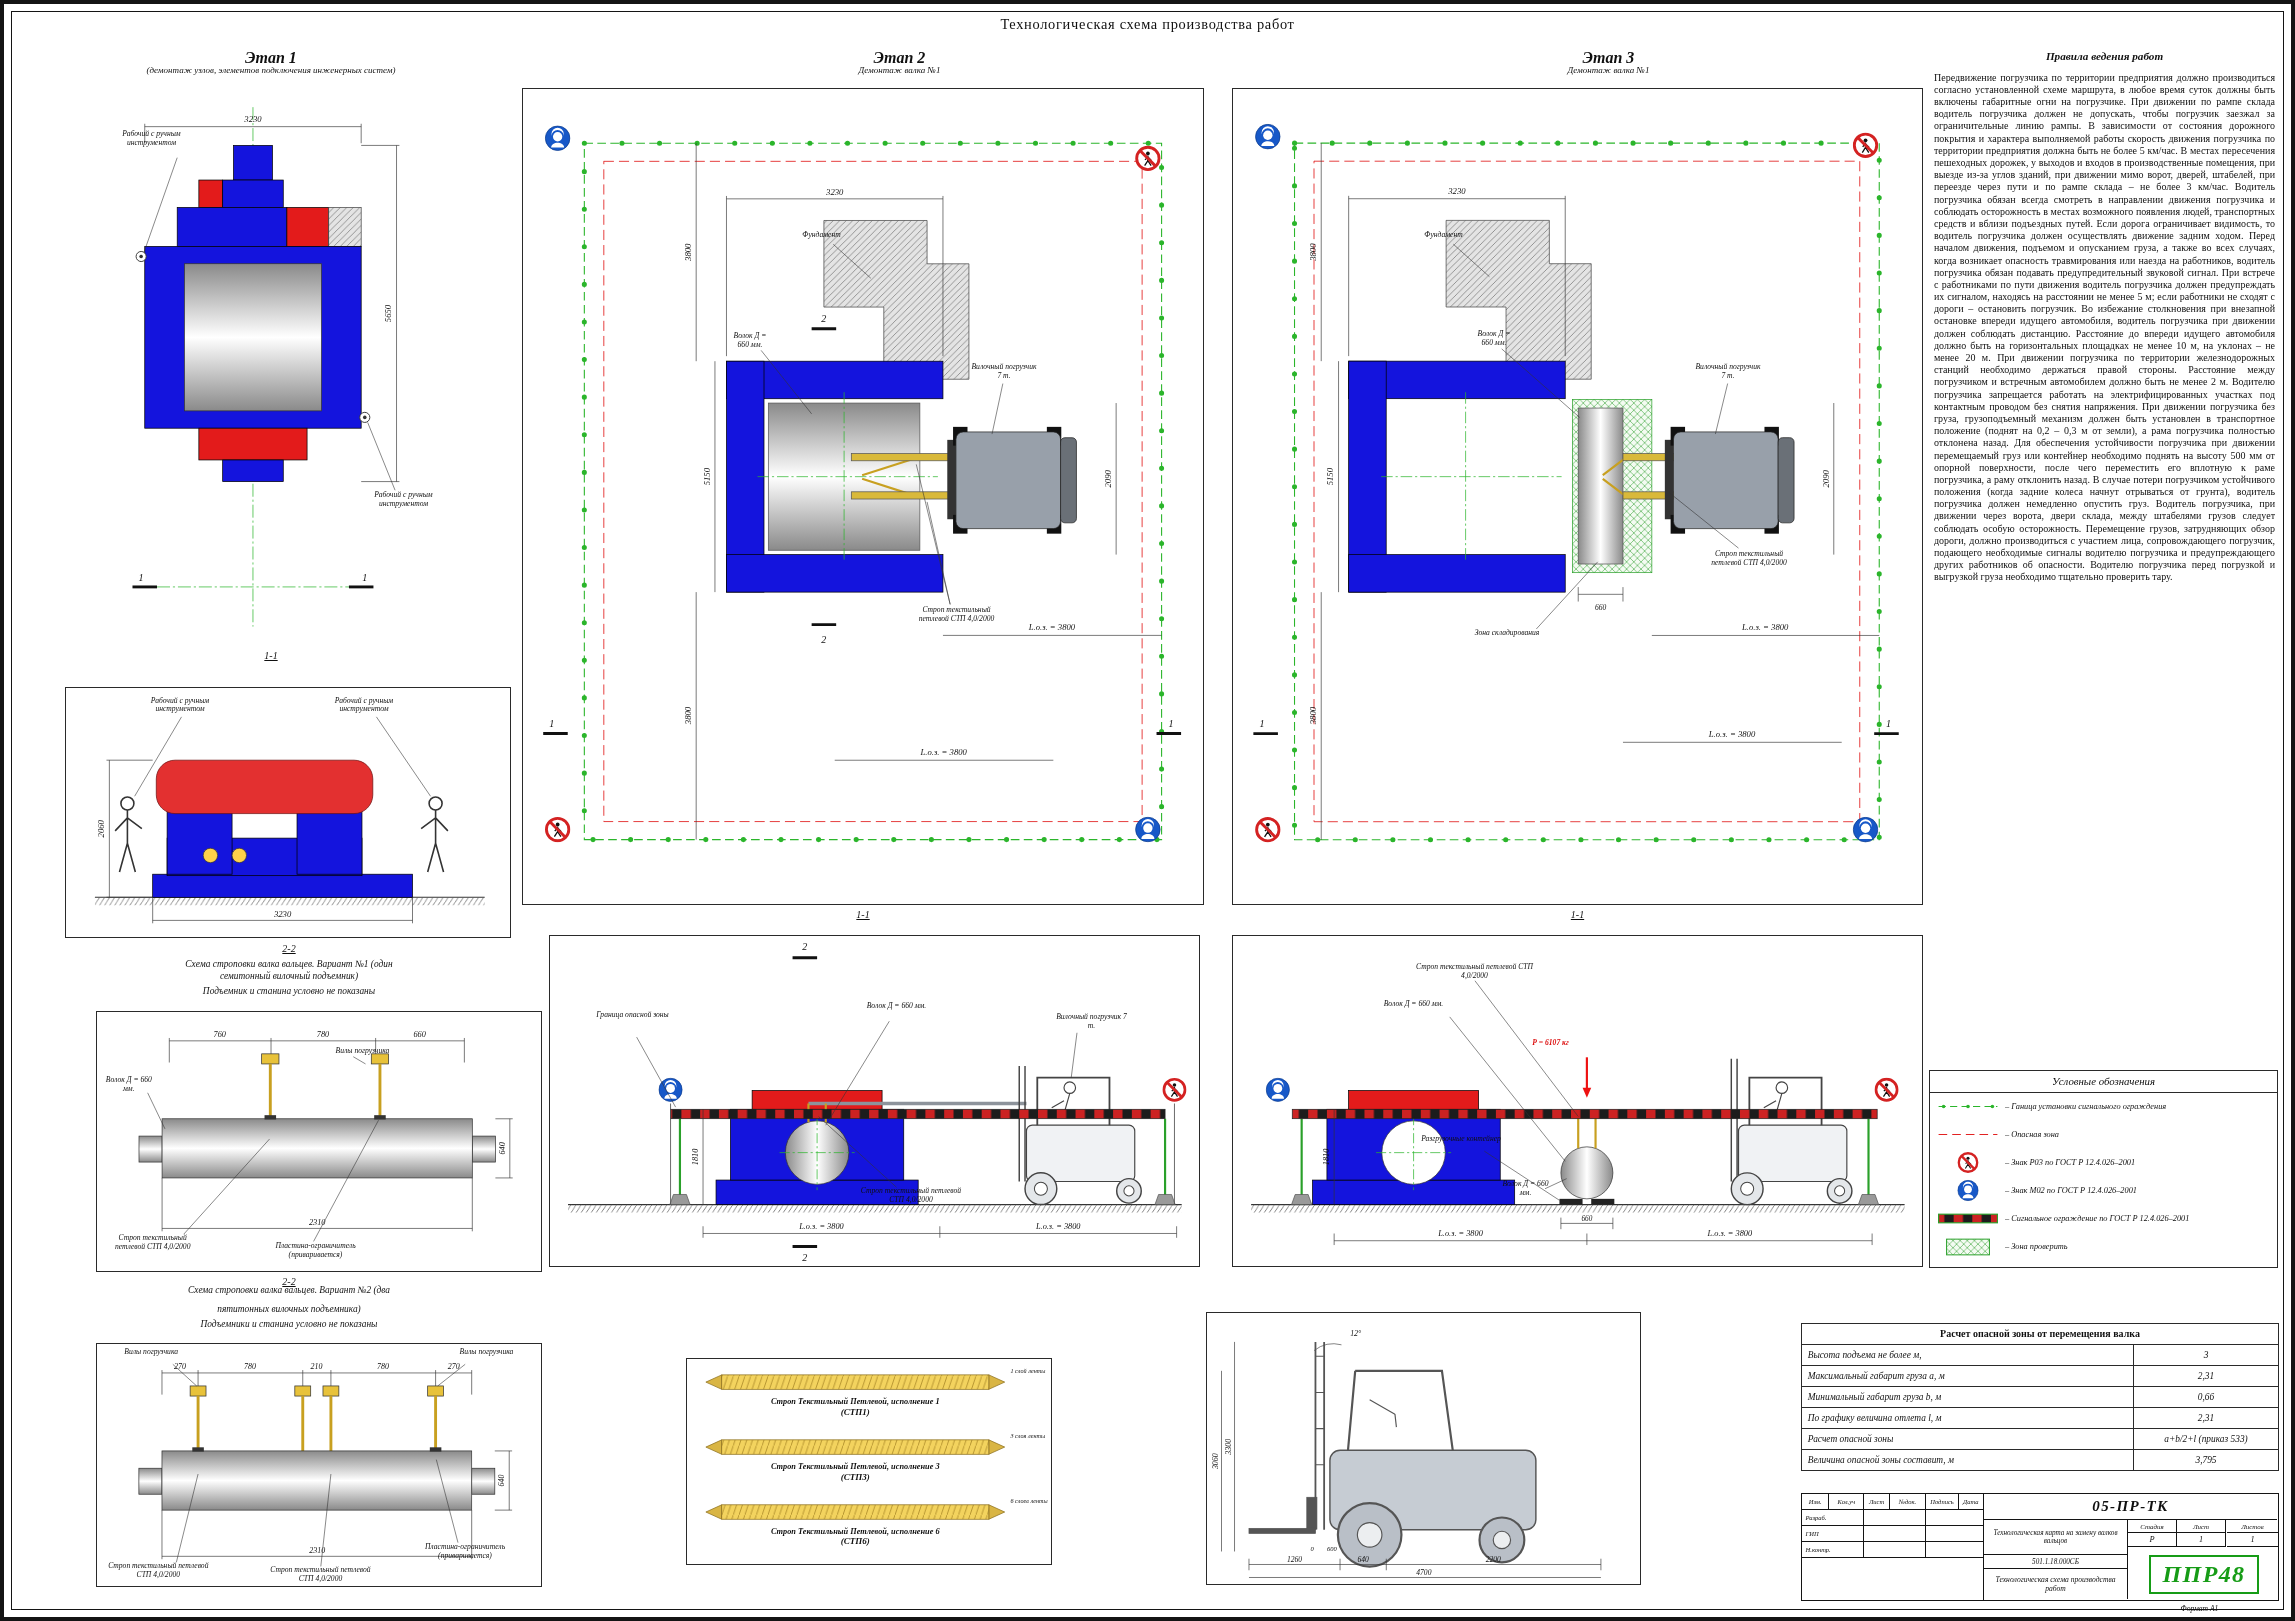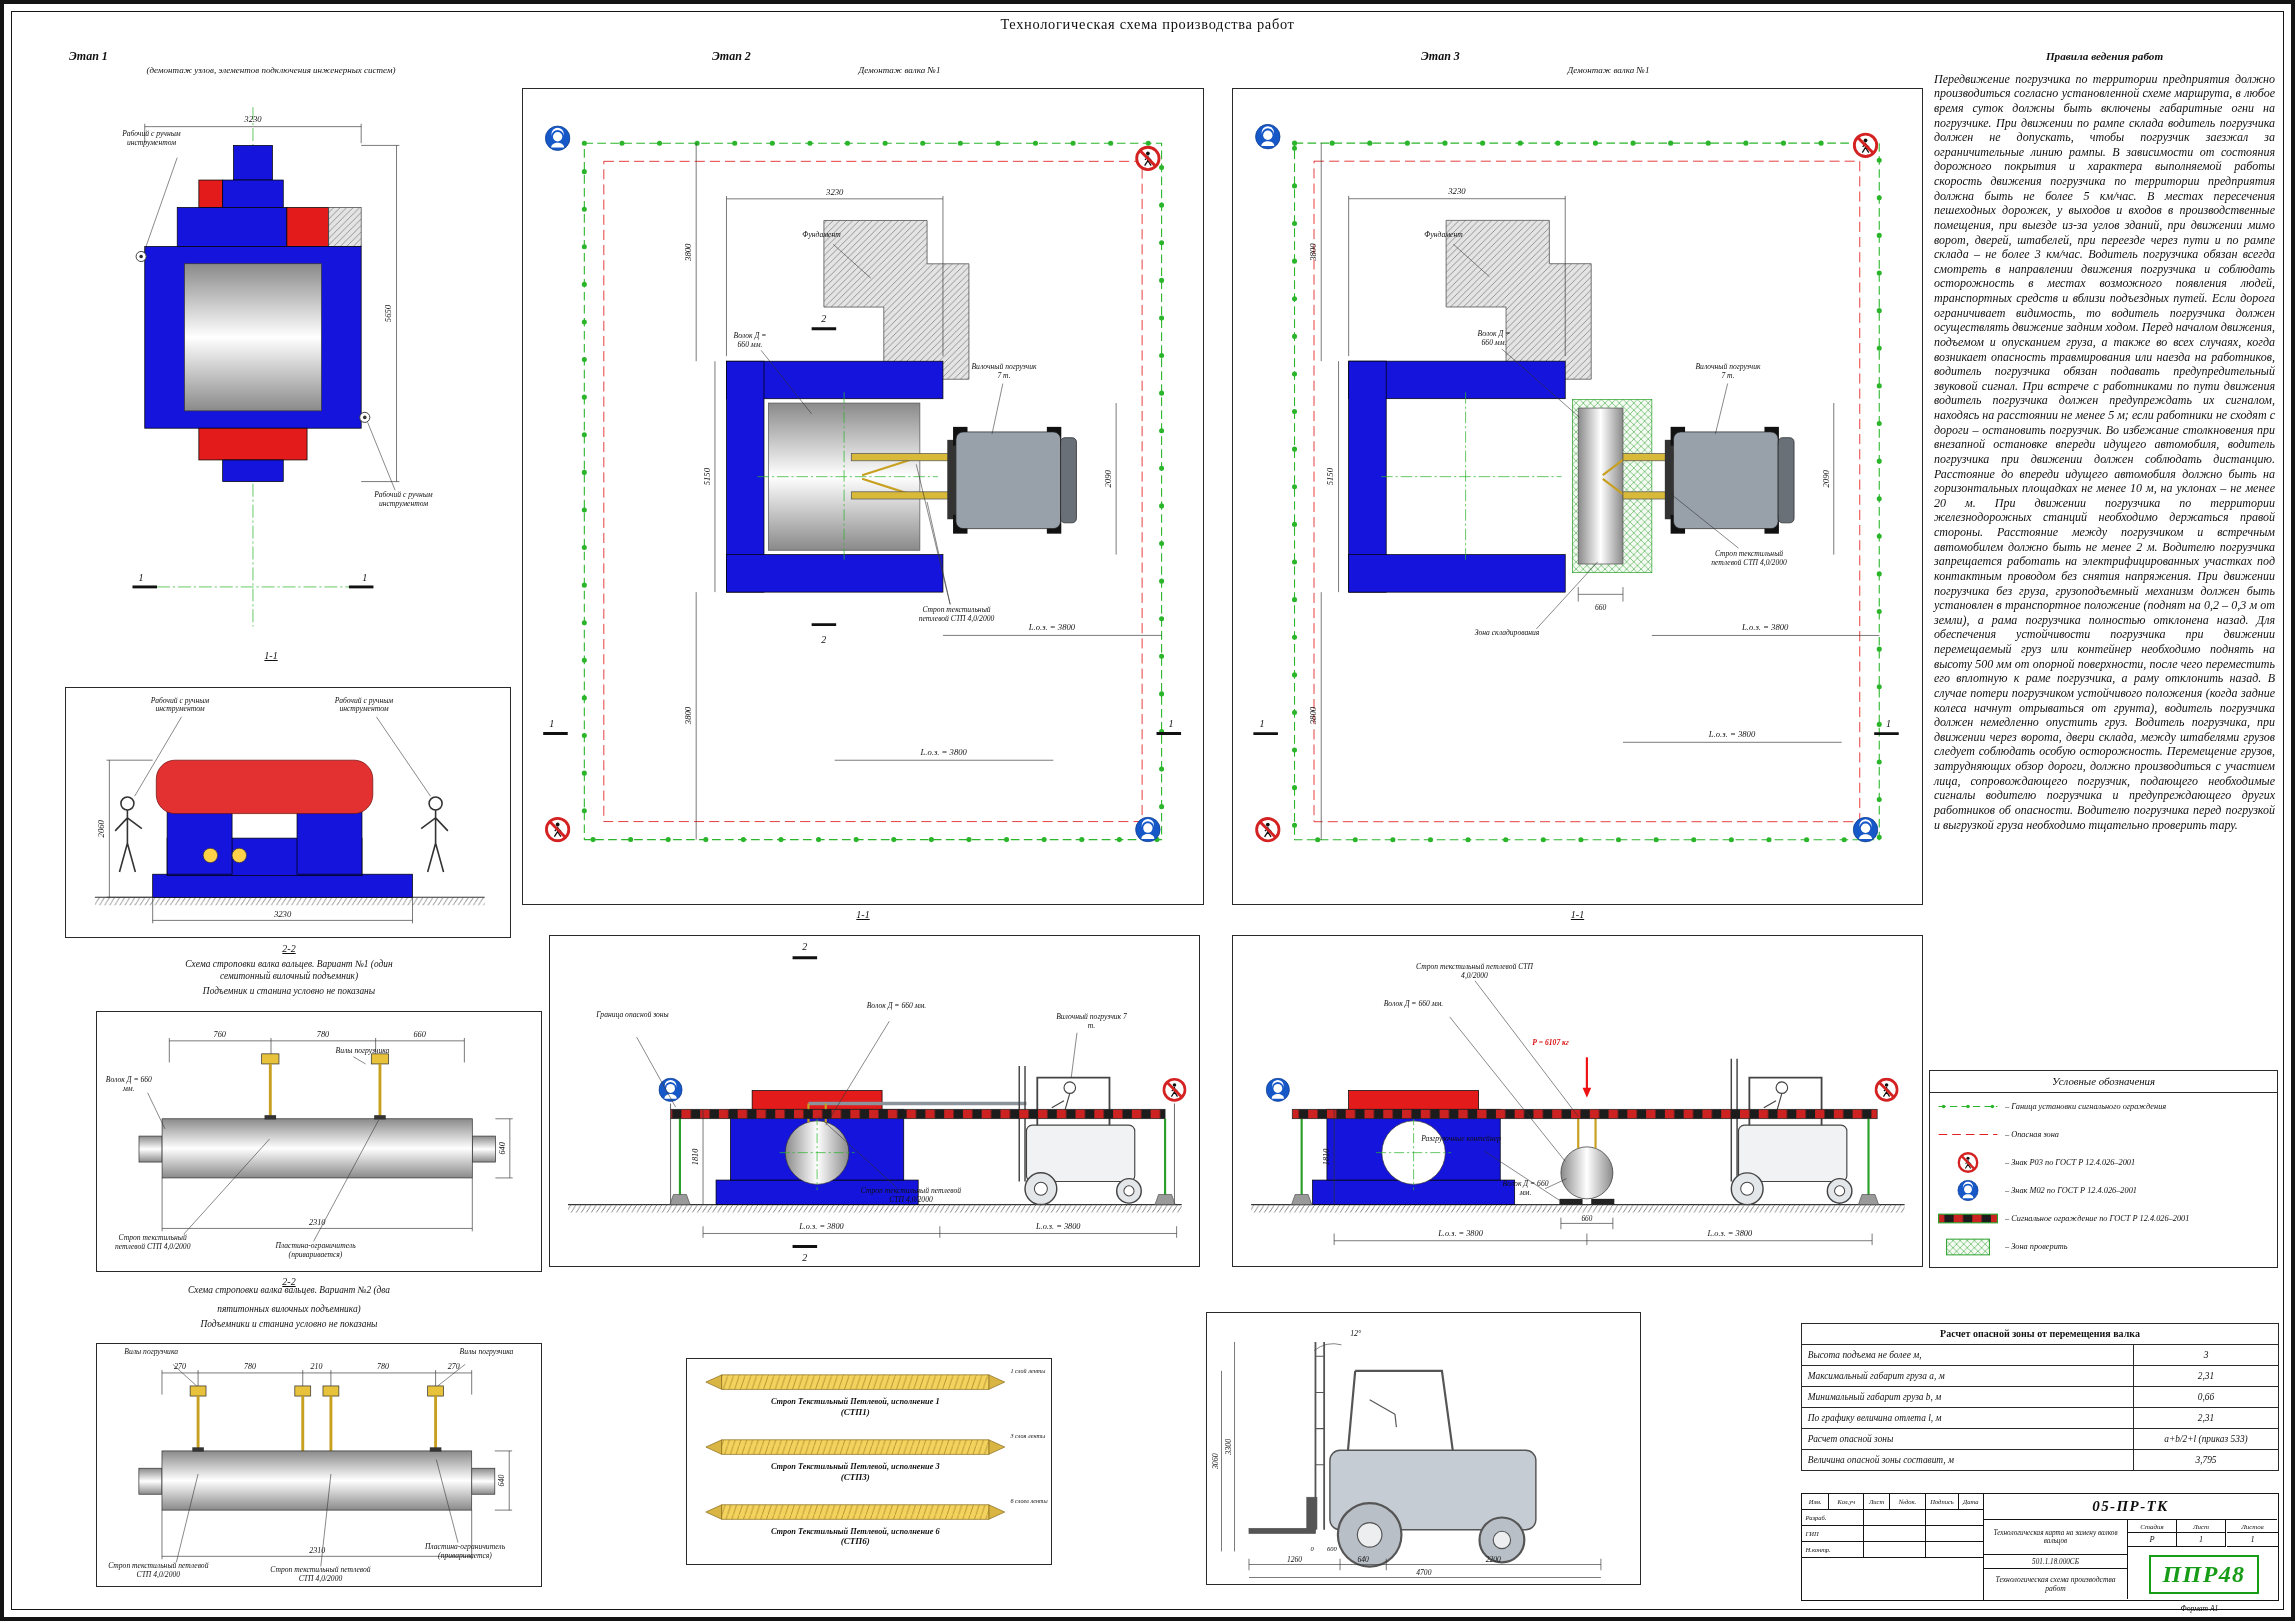--- a/index.html
+++ b/index.html
@@ -5,26 +5,26 @@
   *{margin:0;padding:0;box-sizing:border-box}
   html,body{background:#9a9a9a}
   #sheet{position:relative;width:2295px;height:1621px;background:#ffffff;border:4.3px solid #141414;
          overflow:hidden;font-family:"Liberation Serif",serif;color:#101010}
   #frame{position:absolute;left:7.2px;top:7.2px;right:7.2px;bottom:7.2px;border:1.4px solid #141414;pointer-events:none}
   .panel{position:absolute}
   .box{position:absolute;border:1.2px solid #2a2a2a;background:#fff}
   .psvg{position:absolute;overflow:visible}
   svg text{font-family:"Liberation Serif",serif;font-style:italic;fill:#101010}
   .ttl{position:absolute;width:100%;text-align:center;font-size:14.4px;letter-spacing:0.7px}
-  .h1{font-style:italic;font-size:12px;font-weight:700;}
+  .h1{font-style:italic;font-size:16px;font-weight:700;text-align:center}
   .h2{font-style:italic;font-size:9px;text-align:center}
   .cap{position:absolute;font-style:italic;font-size:10px;text-align:center;text-decoration:underline}
   .st{font-style:italic;font-size:9.4px;text-align:center}
   .lbl{position:absolute;font-style:italic;font-size:7.6px;line-height:1.12;text-align:center}
-  .rules{position:absolute;font-style:italic;font-size:12px;line-height:1.22;text-align:justify}
+  .rules{position:absolute;font-size:10px;line-height:1.22;text-align:justify}
   .rules-title{font-style:italic;font-size:11.2px;font-weight:700;text-align:center;margin-bottom:5.8px}
   .legend-title{font-style:italic;font-size:10.8px;text-align:center;border-bottom:1px solid #2a2a2a;padding:4.3px 0}
   .legrow{position:relative;display:flex;align-items:center;height:28px}
   .legsym{width:75px;flex:0 0 75px;display:flex;justify-content:center}
   .legtxt{font-style:italic;font-size:8.3px}
   .calc{position:absolute;border:1.2px solid #2a2a2a;background:#fff}
   .calc .trow{display:flex;border-top:0.9px solid #2a2a2a}
   .calc .tl{flex:1;padding:5px 5.8px;font-style:italic;font-size:9.4px;border-right:0.9px solid #2a2a2a}
   .calc .tv{width:144px;flex:0 0 144px;text-align:center;padding:5px 2.9px;font-style:italic;font-size:9.4px}
   .calc .thead{padding:4.3px 2.9px;text-align:center;font-size:10px;font-weight:700}

